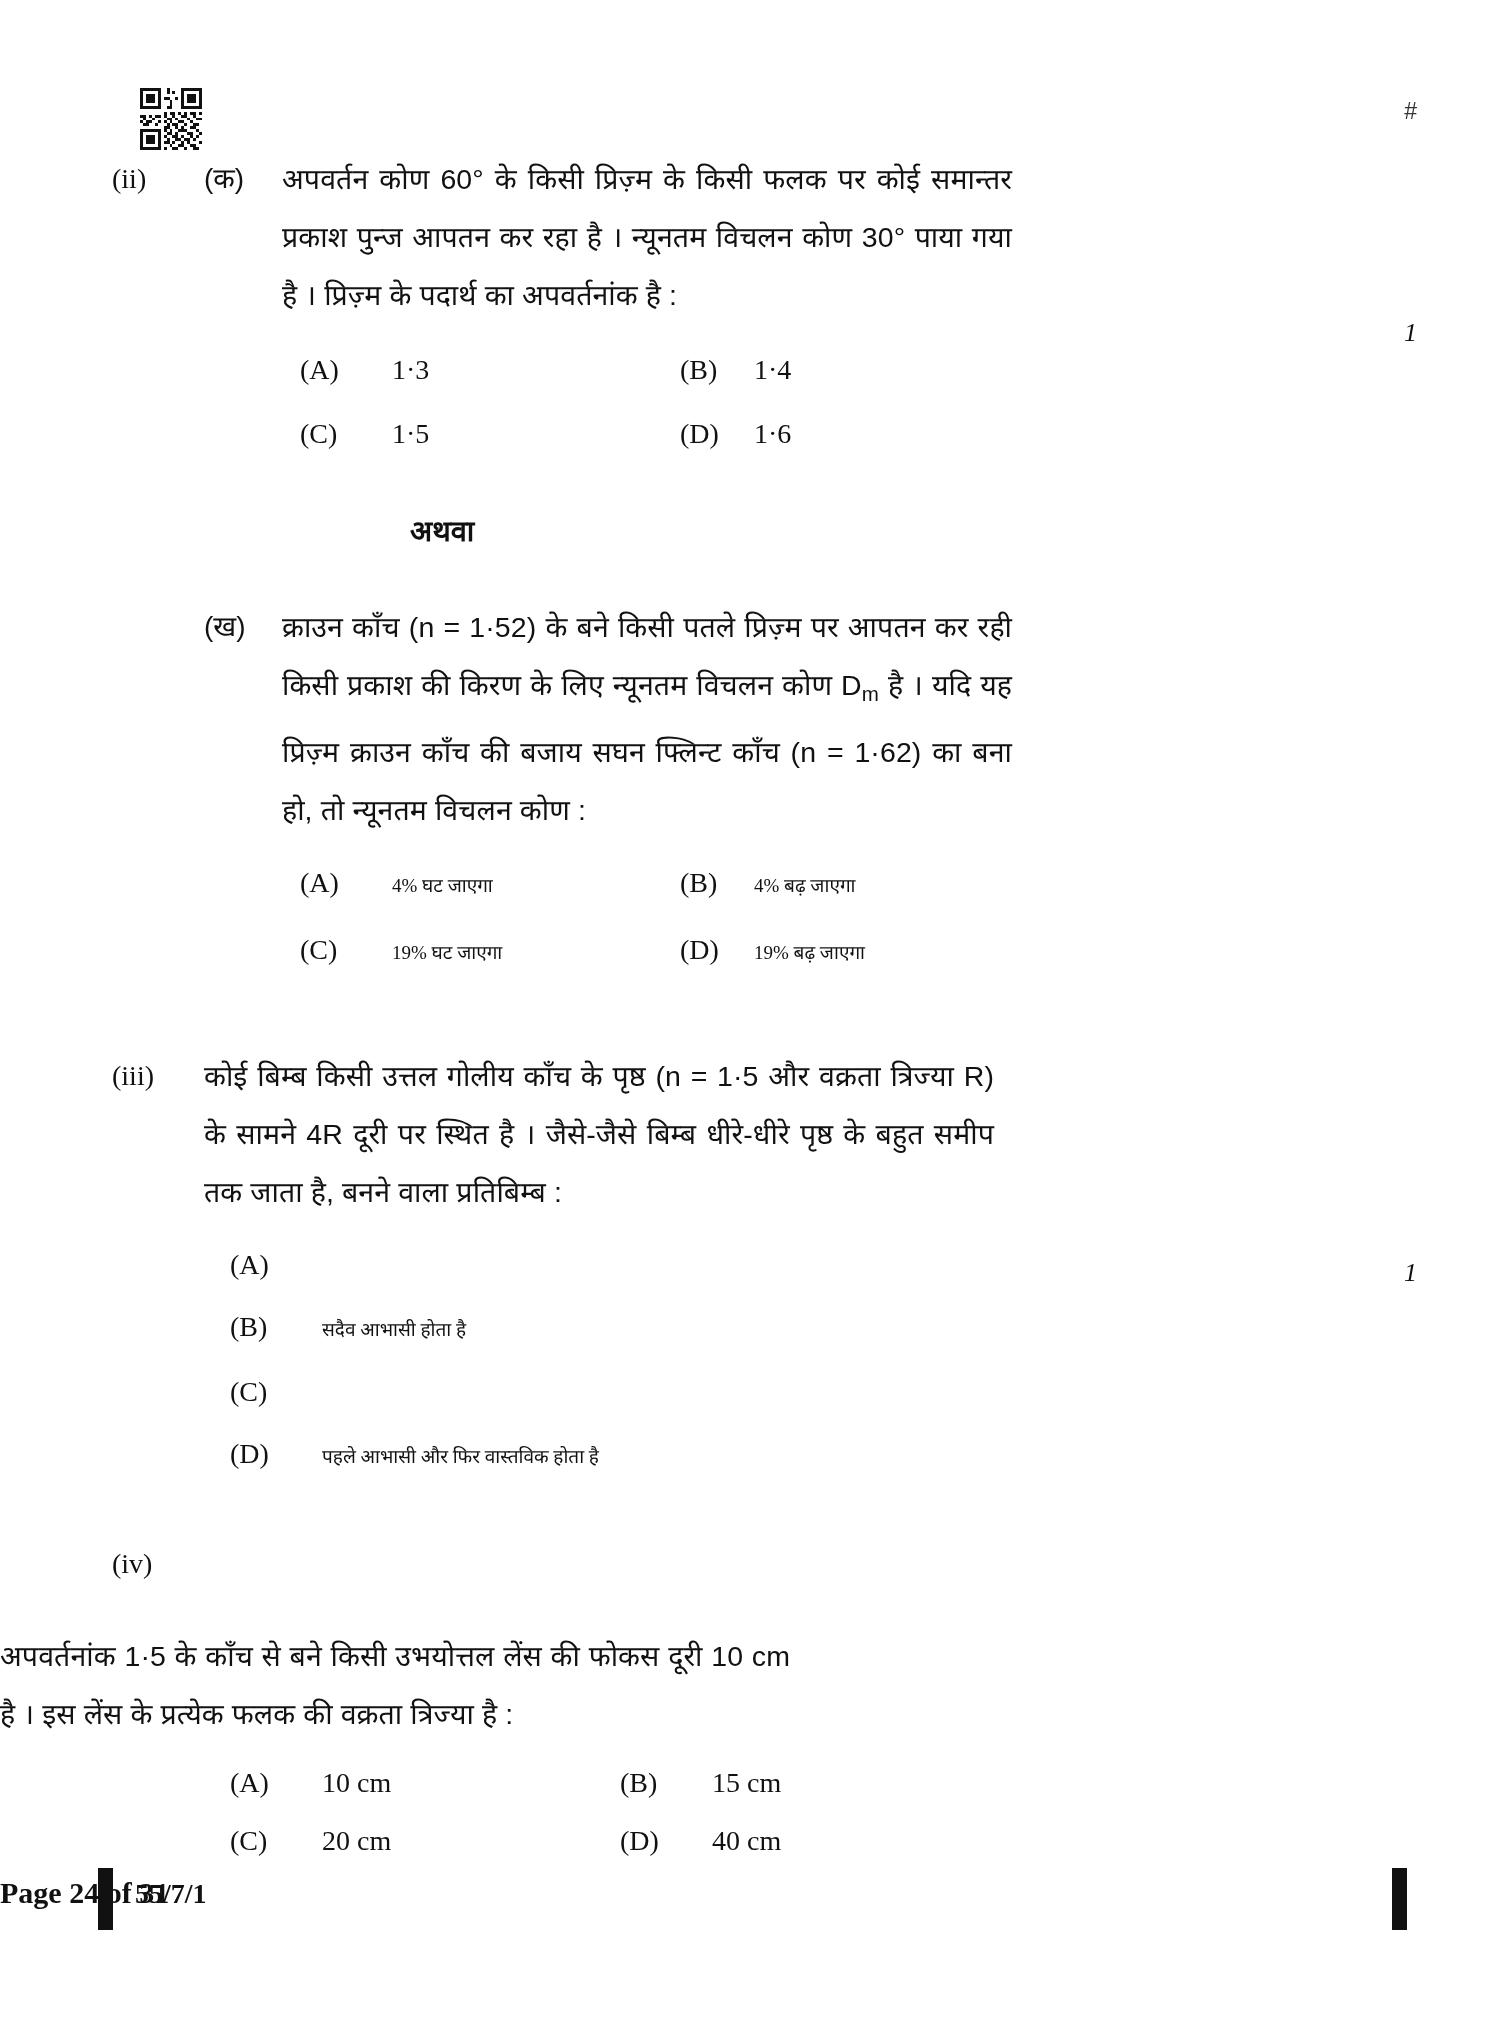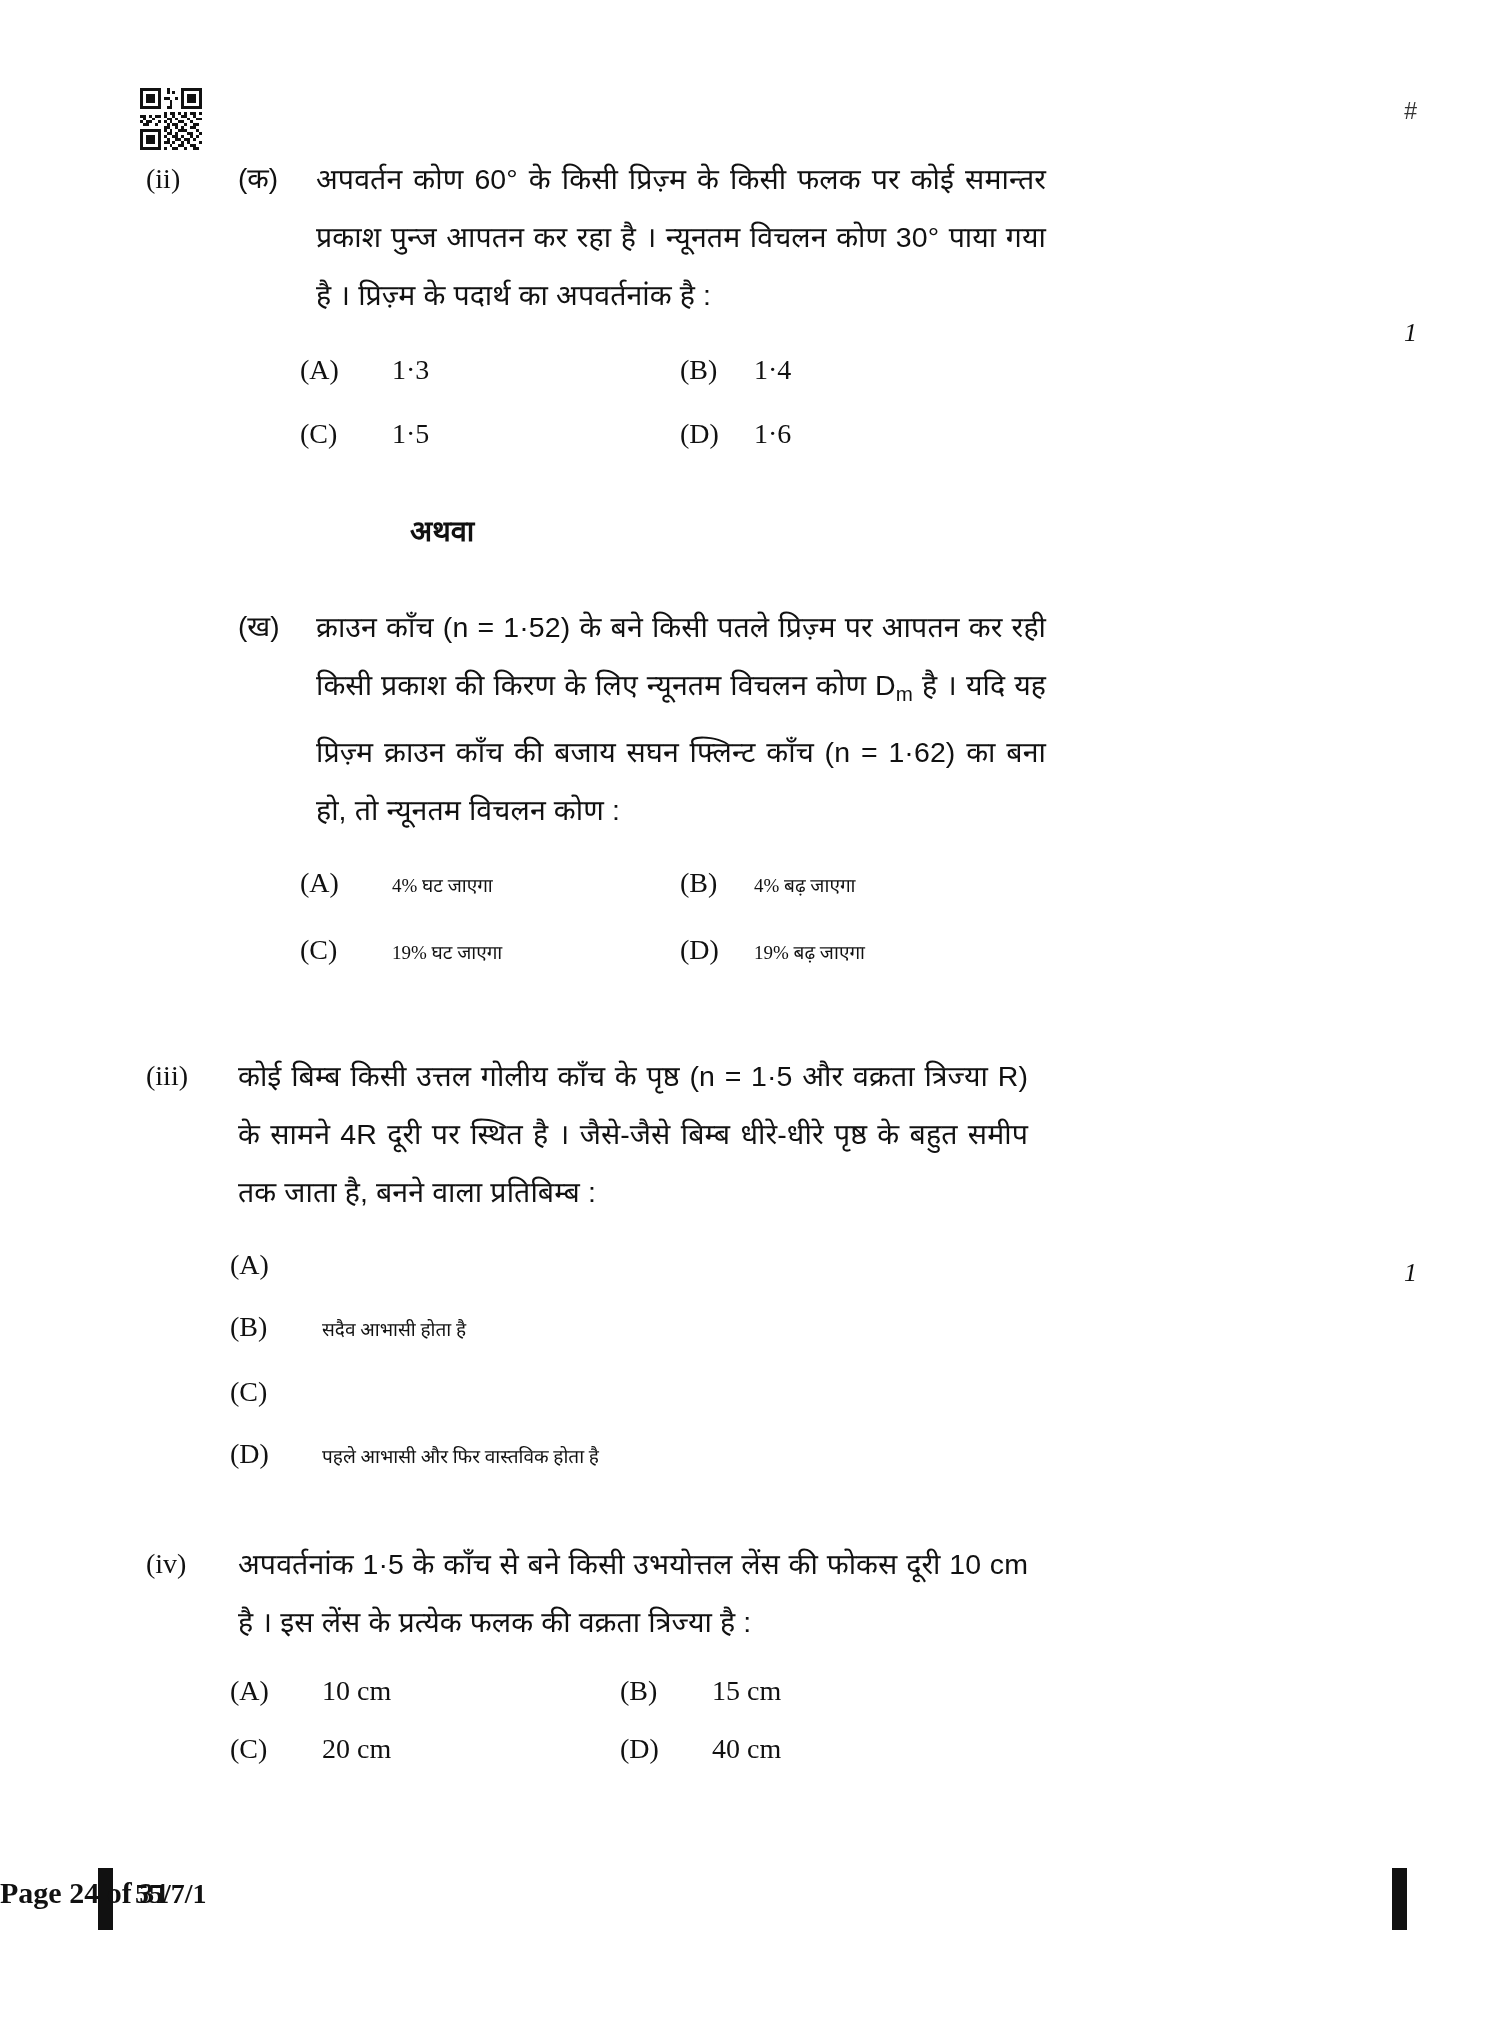--- a/index.html
+++ b/index.html
@@ -44,21 +44,20 @@
     left: 0;
     top: 150px;
     width: 1505px;
   }
 
   
   .qrow {
     display: flex;
     align-items: flex-start;
     position: relative;
-    margin-left: 34px;
   }
   .roman {
     width: 92px;
     flex: 0 0 92px;
     text-align: left;
     padding-left: 112px;
     box-sizing: content-box;
     font-size: 28px;
     line-height: 58px;
     font-family: "Liberation Serif", serif;
@@ -352,21 +351,21 @@
       </div>
       <div class="optrow" style="margin-top:6px;">
         <span class="optlabel">(C)</span>
       </div>
       <div class="optrow" style="margin-top:6px;">
         <span class="optlabel">(D)</span>
         <span class="opttext dev">पहले आभासी और फिर वास्तविक होता है</span>
       </div>
     </div>
 
-    <div class="qrow" style="margin-top:50px;">
+    <div class="qrow" style="margin-top:50px;flex-direction:column;">
       <div class="roman">(iv)</div>
       <div class="qbody noindent">अपवर्तनांक 1·5 के काँच से बने किसी उभयोत्तल लेंस की फोकस दूरी 10 cm है । इस लेंस के प्रत्येक फलक की वक्रता त्रिज्या है :</div>
 
     </div>
 
     <div class="opts opts-indent2" style="margin-top:12px;">
       <div class="optrow">
         <div class="optcell left-wide">
           <span class="optlabel">(A)</span>
           <span class="opttext">10 cm</span>

